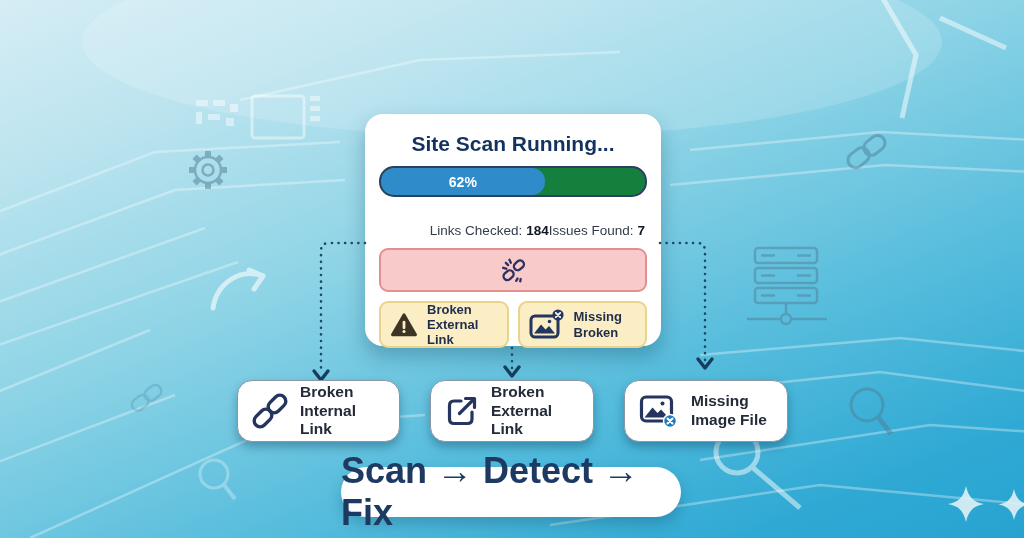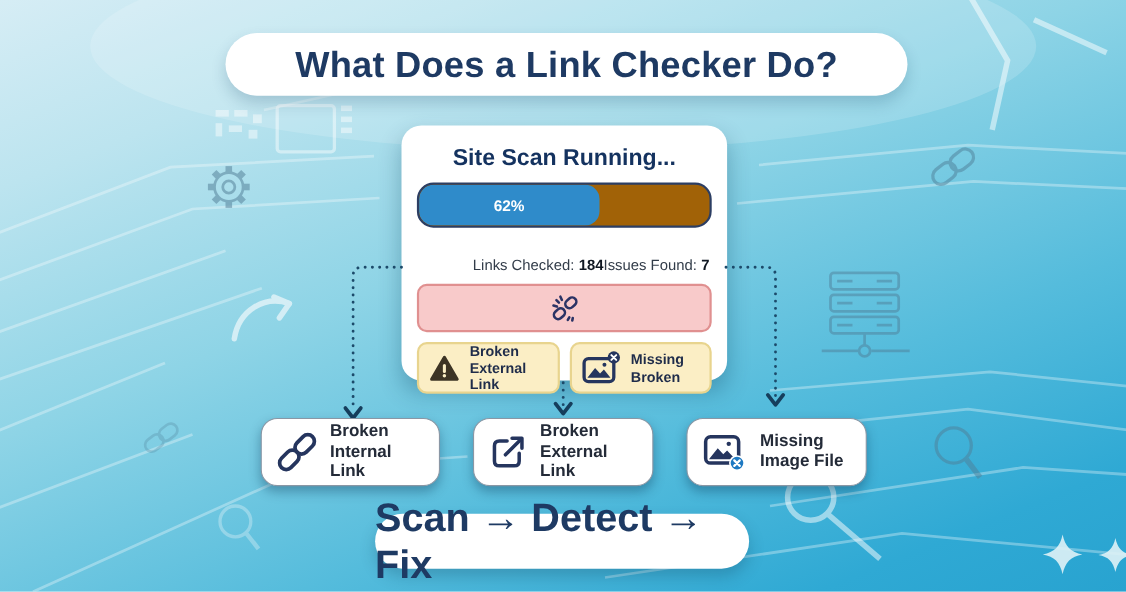--- a/index.html
+++ b/index.html
@@ -24,22 +24,22 @@
   }
   .title-pill span{font-size:33px;font-weight:700;color:#1e3a63;letter-spacing:.2px;}
   
   .scan-card{
     position:absolute;left:365px;top:114px;width:296px;height:232px;box-sizing:border-box;
     background:#ffffff;border-radius:18px;padding:16px 14px 12px 14px;
     box-shadow:0 10px 20px rgba(8,55,85,.30);
   }
   .card-title{font-size:21px;font-weight:700;color:#14325f;text-align:center;margin-top:2px;}
   .progress-track{
-    margin-top:10px;height:41px;box-sizing:border-box;border:2px solid #2c3e63;border-radius:15px;
-    background:#a16207;overflow:hidden;position:relative;
+    margin-top:10px;height:31px;box-sizing:border-box;border:2px solid #2c3e63;border-radius:15px;
+    background:#15803d;overflow:hidden;position:relative;
   }
   .progress-fill{
     height:100%;background:#2f8bca;border-radius:13px;
     display:flex;align-items:center;justify-content:center;
   }
   .progress-fill span{color:#ffffff;font-size:14px;font-weight:700;}
   .stats-row{margin-top:26px;display:flex;justify-content:flex-end;padding:0 2px;}
   .stat{font-size:13.5px;color:#323c49;font-weight:400;}
   .stat .stat-value{font-weight:700;color:#0f1722;margin-left:4px;}
   .alert-banner{
@@ -171,23 +171,20 @@
       <line x1="28" y1="29" x2="39" y2="43" stroke-width="4"></line>
     </g>
 
     <g fill="#dff2f7" opacity="0.9">
       <path d="M966 486 C968.3 497 973.5 502.2 984 504 C973.5 505.8 968.3 511 966 522 C963.7 511 958.5 505.8 948 504 C958.5 502.2 963.7 497 966 486 Z"></path>
       <path d="M1014 489 C1016 498.5 1020.5 503 1029.5 504.5 C1020.5 506 1016 510.5 1014 520 C1012 510.5 1007.5 506 998.5 504.5 C1007.5 503 1012 498.5 1014 489 Z"></path>
     </g>
   </svg>
 
 
-  <div class="title-pill">
-    <span>What Does a Link Checker Do?</span>
-  </div>
 
   <div class="scan-card">
     <div class="card-title">Site Scan Running...</div>
 
     <div class="progress-track">
       <div class="progress-fill" style="width: 62%;">
         <span>62%</span>
       </div>
     </div>
 

